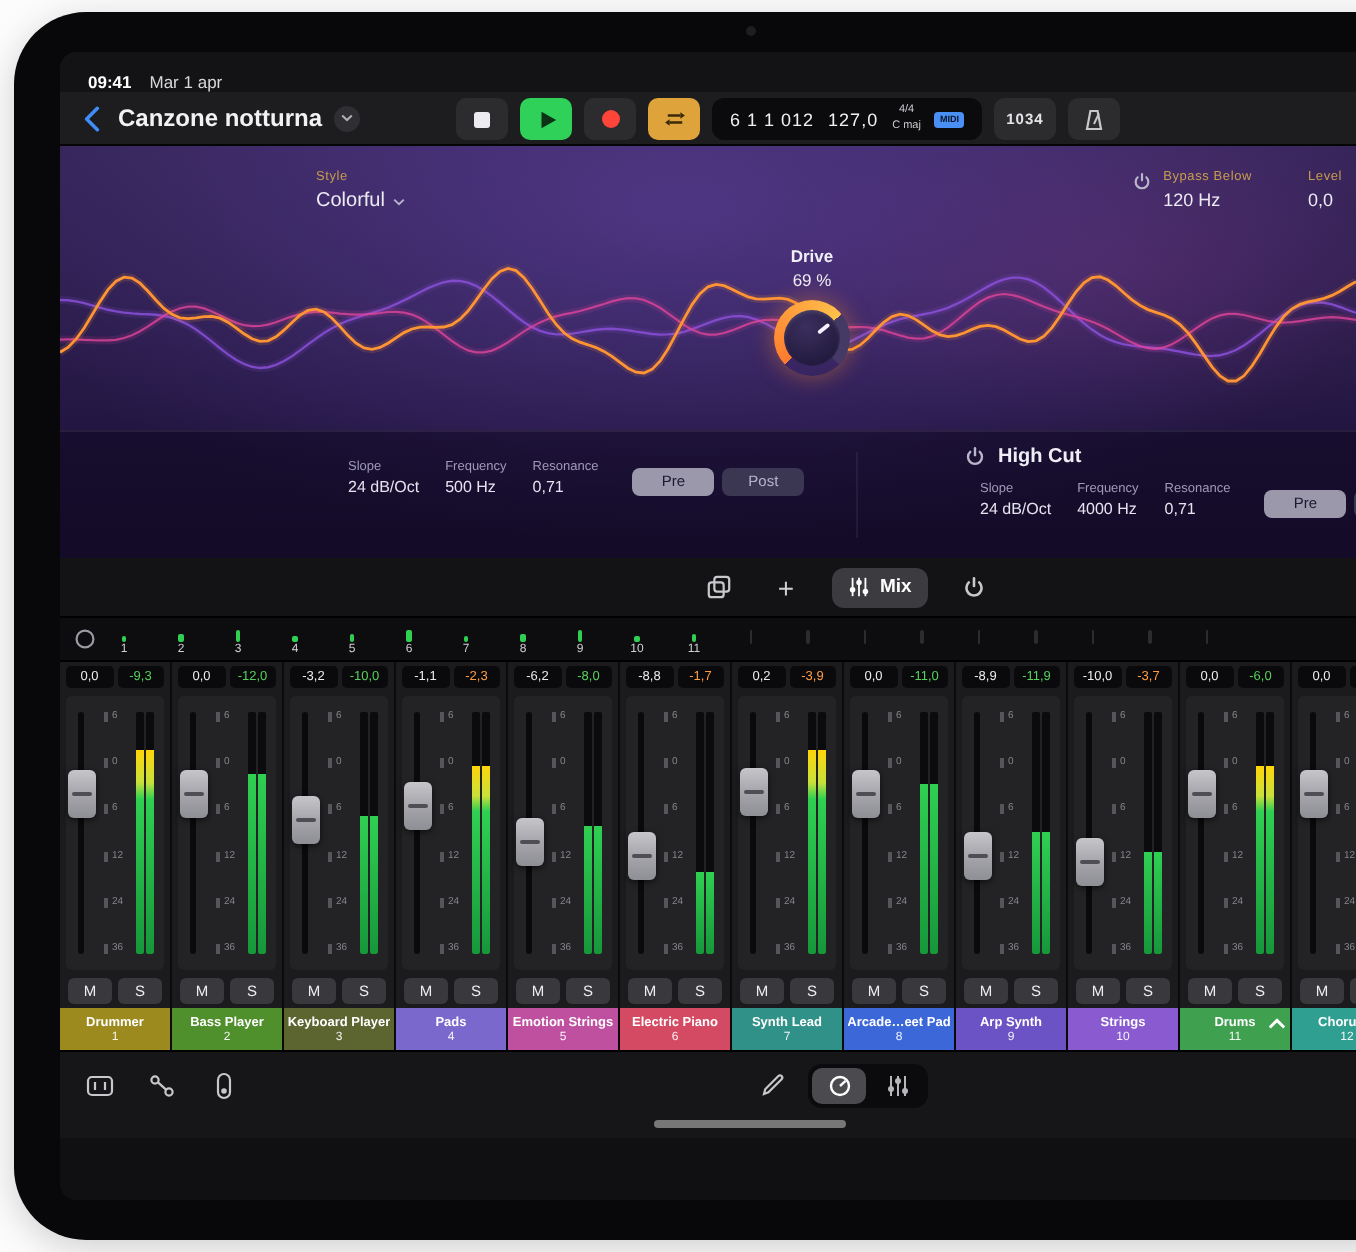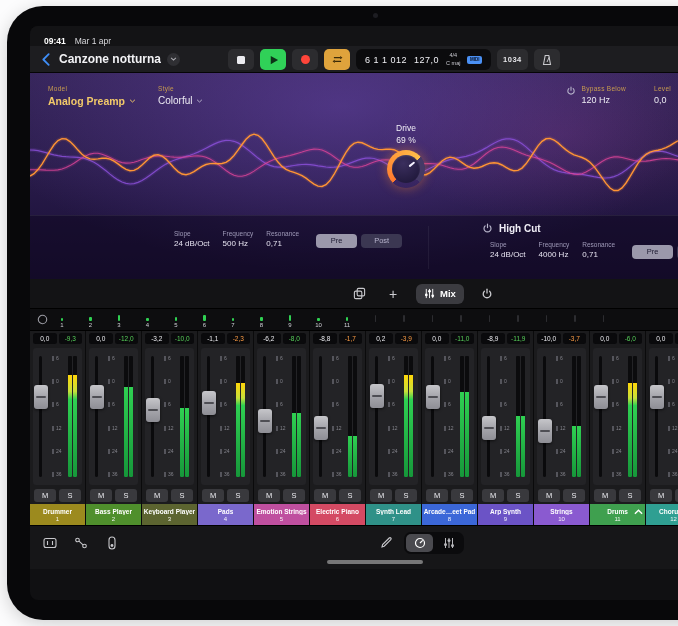--- a/index.html
+++ b/index.html
@@ -57,21 +57,21 @@
   .sel-value{display:flex;align-items:center;gap:4px;font-size:10.5px;font-weight:600}
   .sel-value.gold{color:#f2c969}
   .sel-value.light{color:#eceaf2;font-weight:500;font-size:10px}
   .bypass-group{position:absolute;right:52px;top:12px;display:flex;gap:6px;align-items:flex-start}
   .byp-col{display:flex;flex-direction:column;gap:3px}
   .byp-value{font-size:9px;color:#eceaf2}
   .level-group{position:absolute;left:624px;top:12px;display:flex;flex-direction:column;gap:3px;width:50px}
   .waves{position:absolute;left:0;top:40px;width:648px;height:96px}
   .drive-group{position:absolute;left:340px;top:50px;width:72px;display:flex;flex-direction:column;
     align-items:center;gap:2px}
-  .drive-label,.drive-value{font-size:8.5px;color:#f0eef6;font-weight:400}
+  .drive-label,.drive-value{font-size:8.5px;color:#f0eef6;font-weight:700}
   .drive-value{font-weight:normal}
   .knob{width:38px;height:38px;position:relative;margin-top:3px}
   .knob-ring{position:absolute;inset:0;border-radius:50%;box-shadow:0 0 12px rgba(255,140,40,.45)}
   .knob-inner{position:absolute;inset:5px;border-radius:50%;
     background:radial-gradient(circle at 40% 30%, #3b2f5e, #221a3e 75%);box-shadow:inset 0 1px 2px rgba(255,255,255,.15)}
   .knob-ind{position:absolute;inset:5px}
   .knob-ind i{position:absolute;left:50%;top:3px;width:2.5px;height:7px;margin-left:-1.25px;
     background:#f5f2ff;border-radius:1.5px}
   .pb-lower{position:absolute;left:0;right:0;bottom:0;height:64px;background:rgba(12,6,28,.48);
     border-top:1px solid rgba(255,255,255,.07)}
@@ -214,29 +214,20 @@
     <div class="plugin-body">
       <svg class="waves" viewBox="0 0 648 96">
           <path d="M0 37.0 L4 37.1 L8 37.7 L12 38.6 L16 39.7 L20 40.8 L24 41.9 L28 42.7 L32 43.3 L36 43.7 L40 44.0 L44 44.1 L48 44.4 L52 45.0 L56 45.9 L60 47.4 L64 49.3 L68 51.8 L72 54.7 L76 57.8 L80 61.1 L84 64.2 L88 66.9 L92 69.0 L96 70.4 L100 71.0 L104 70.6 L108 69.4 L112 67.5 L116 65.1 L120 62.2 L124 59.2 L128 56.3 L132 53.5 L136 51.1 L140 49.0 L144 47.3 L148 45.9 L152 44.6 L156 43.4 L160 42.2 L164 40.8 L168 39.1 L172 37.2 L176 35.2 L180 33.1 L184 31.1 L188 29.4 L192 28.1 L196 27.4 L200 27.5 L204 28.3 L208 29.9 L212 32.3 L216 35.2 L220 38.4 L224 41.8 L228 45.1 L232 48.1 L236 50.6 L240 52.4 L244 53.6 L248 54.2 L252 54.2 L256 53.8 L260 53.2 L264 52.5 L268 51.9 L272 51.5 L276 51.4 L280 51.7 L284 52.1 L288 52.8 L292 53.4 L296 54.0 L300 54.3 L304 54.2 L308 53.8 L312 52.9 L316 51.6 L320 50.1 L324 48.6 L328 47.1 L332 45.9 L336 45.2 L340 45.0 L344 45.5 L348 46.7 L352 48.4 L356 50.5 L360 52.9 L364 55.4 L368 57.6 L372 59.4 L376 60.7 L380 61.3 L384 61.2 L388 60.4 L392 59.1 L396 57.3 L400 55.3 L404 53.2 L408 51.2 L412 49.4 L416 47.9 L420 46.6 L424 45.7 L428 44.9 L432 44.1 L436 43.3 L440 42.2 L444 40.9 L448 39.1 L452 37.1 L456 34.9 L460 32.5 L464 30.2 L468 28.2 L472 26.7 L476 25.8 L480 25.8 L484 26.6 L488 28.3 L492 30.8 L496 33.9 L500 37.5 L504 41.3 L508 45.1 L512 48.7 L516 51.8 L520 54.5 L524 56.6 L528 58.1 L532 59.2 L536 59.8 L540 60.3 L544 60.6 L548 61.0 L552 61.4 L556 62.1 L560 62.8 L564 63.6 L568 64.3 L572 64.8 L576 65.0 L580 64.6 L584 63.6 L588 62.0 L592 59.7 L596 56.9 L600 53.8 L604 50.5 L608 47.2 L612 44.2 L616 41.6 L620 39.7 L624 38.6 L628 38.1 L632 38.4 L636 39.2 L640 40.5 L644 42.0 L648 43.5" fill="none" stroke="#8a4fd8" stroke-width="4" opacity="0.15"></path>
           <path d="M0 37.0 L4 37.1 L8 37.7 L12 38.6 L16 39.7 L20 40.8 L24 41.9 L28 42.7 L32 43.3 L36 43.7 L40 44.0 L44 44.1 L48 44.4 L52 45.0 L56 45.9 L60 47.4 L64 49.3 L68 51.8 L72 54.7 L76 57.8 L80 61.1 L84 64.2 L88 66.9 L92 69.0 L96 70.4 L100 71.0 L104 70.6 L108 69.4 L112 67.5 L116 65.1 L120 62.2 L124 59.2 L128 56.3 L132 53.5 L136 51.1 L140 49.0 L144 47.3 L148 45.9 L152 44.6 L156 43.4 L160 42.2 L164 40.8 L168 39.1 L172 37.2 L176 35.2 L180 33.1 L184 31.1 L188 29.4 L192 28.1 L196 27.4 L200 27.5 L204 28.3 L208 29.9 L212 32.3 L216 35.2 L220 38.4 L224 41.8 L228 45.1 L232 48.1 L236 50.6 L240 52.4 L244 53.6 L248 54.2 L252 54.2 L256 53.8 L260 53.2 L264 52.5 L268 51.9 L272 51.5 L276 51.4 L280 51.7 L284 52.1 L288 52.8 L292 53.4 L296 54.0 L300 54.3 L304 54.2 L308 53.8 L312 52.9 L316 51.6 L320 50.1 L324 48.6 L328 47.1 L332 45.9 L336 45.2 L340 45.0 L344 45.5 L348 46.7 L352 48.4 L356 50.5 L360 52.9 L364 55.4 L368 57.6 L372 59.4 L376 60.7 L380 61.3 L384 61.2 L388 60.4 L392 59.1 L396 57.3 L400 55.3 L404 53.2 L408 51.2 L412 49.4 L416 47.9 L420 46.6 L424 45.7 L428 44.9 L432 44.1 L436 43.3 L440 42.2 L444 40.9 L448 39.1 L452 37.1 L456 34.9 L460 32.5 L464 30.2 L468 28.2 L472 26.7 L476 25.8 L480 25.8 L484 26.6 L488 28.3 L492 30.8 L496 33.9 L500 37.5 L504 41.3 L508 45.1 L512 48.7 L516 51.8 L520 54.5 L524 56.6 L528 58.1 L532 59.2 L536 59.8 L540 60.3 L544 60.6 L548 61.0 L552 61.4 L556 62.1 L560 62.8 L564 63.6 L568 64.3 L572 64.8 L576 65.0 L580 64.6 L584 63.6 L588 62.0 L592 59.7 L596 56.9 L600 53.8 L604 50.5 L608 47.2 L612 44.2 L616 41.6 L620 39.7 L624 38.6 L628 38.1 L632 38.4 L636 39.2 L640 40.5 L644 42.0 L648 43.5" fill="none" stroke="#8a4fd8" stroke-width="1.2" opacity="0.85"></path>
           <path d="M0 56.8 L4 56.7 L8 56.7 L12 56.9 L16 57.1 L20 57.2 L24 57.2 L28 56.9 L32 56.0 L36 54.6 L40 52.6 L44 50.2 L48 47.5 L52 44.9 L56 42.7 L60 41.1 L64 40.3 L68 40.3 L72 41.2 L76 42.7 L80 44.6 L84 46.6 L88 48.3 L92 49.6 L96 50.1 L100 50.0 L104 49.3 L108 48.1 L112 46.6 L116 45.2 L120 44.1 L124 43.3 L128 42.9 L132 43.0 L136 43.3 L140 43.8 L144 44.1 L148 44.3 L152 44.2 L156 43.9 L160 43.5 L164 43.0 L168 42.9 L172 43.3 L176 44.3 L180 46.0 L184 48.4 L188 51.3 L192 54.4 L196 57.5 L200 60.2 L204 62.2 L208 63.2 L212 63.2 L216 62.3 L220 60.5 L224 58.1 L228 55.4 L232 52.7 L236 50.3 L240 48.2 L244 46.5 L248 45.2 L252 44.2 L256 43.4 L260 42.5 L264 41.4 L268 40.2 L272 39.0 L276 37.7 L280 36.7 L284 36.1 L288 36.2 L292 37.0 L296 38.7 L300 40.9 L304 43.7 L308 46.6 L312 49.5 L316 51.8 L320 53.5 L324 54.3 L328 54.3 L332 53.5 L336 52.2 L340 50.6 L344 49.0 L348 47.8 L352 47.0 L356 46.8 L360 47.1 L364 47.8 L368 48.8 L372 49.8 L376 50.6 L380 51.1 L384 51.3 L388 51.2 L392 50.9 L396 50.6 L400 50.5 L404 50.7 L408 51.3 L412 52.2 L416 53.5 L420 54.7 L424 55.8 L428 56.3 L432 56.2 L436 55.2 L440 53.3 L444 50.7 L448 47.5 L452 44.1 L456 40.8 L460 37.9 L464 35.8 L468 34.5 L472 34.0 L476 34.5 L480 35.5 L484 37.0 L488 38.7 L492 40.4 L496 41.9 L500 43.2 L504 44.3 L508 45.4 L512 46.5 L516 47.9 L520 49.5 L524 51.5 L528 53.8 L532 56.1 L536 58.3 L540 60.0 L544 61.1 L548 61.4 L552 60.7 L556 59.1 L560 56.8 L564 54.1 L568 51.2 L572 48.5 L576 46.2 L580 44.7 L584 43.9 L588 43.9 L592 44.5 L596 45.5 L600 46.5 L604 47.5 L608 48.1 L612 48.3 L616 48.1 L620 47.6 L624 46.9 L628 46.3 L632 45.8 L636 45.6 L640 45.8 L644 46.3 L648 46.9" fill="none" stroke="#e0459a" stroke-width="4" opacity="0.15"></path>
           <path d="M0 56.8 L4 56.7 L8 56.7 L12 56.9 L16 57.1 L20 57.2 L24 57.2 L28 56.9 L32 56.0 L36 54.6 L40 52.6 L44 50.2 L48 47.5 L52 44.9 L56 42.7 L60 41.1 L64 40.3 L68 40.3 L72 41.2 L76 42.7 L80 44.6 L84 46.6 L88 48.3 L92 49.6 L96 50.1 L100 50.0 L104 49.3 L108 48.1 L112 46.6 L116 45.2 L120 44.1 L124 43.3 L128 42.9 L132 43.0 L136 43.3 L140 43.8 L144 44.1 L148 44.3 L152 44.2 L156 43.9 L160 43.5 L164 43.0 L168 42.9 L172 43.3 L176 44.3 L180 46.0 L184 48.4 L188 51.3 L192 54.4 L196 57.5 L200 60.2 L204 62.2 L208 63.2 L212 63.2 L216 62.3 L220 60.5 L224 58.1 L228 55.4 L232 52.7 L236 50.3 L240 48.2 L244 46.5 L248 45.2 L252 44.2 L256 43.4 L260 42.5 L264 41.4 L268 40.2 L272 39.0 L276 37.7 L280 36.7 L284 36.1 L288 36.2 L292 37.0 L296 38.7 L300 40.9 L304 43.7 L308 46.6 L312 49.5 L316 51.8 L320 53.5 L324 54.3 L328 54.3 L332 53.5 L336 52.2 L340 50.6 L344 49.0 L348 47.8 L352 47.0 L356 46.8 L360 47.1 L364 47.8 L368 48.8 L372 49.8 L376 50.6 L380 51.1 L384 51.3 L388 51.2 L392 50.9 L396 50.6 L400 50.5 L404 50.7 L408 51.3 L412 52.2 L416 53.5 L420 54.7 L424 55.8 L428 56.3 L432 56.2 L436 55.2 L440 53.3 L444 50.7 L448 47.5 L452 44.1 L456 40.8 L460 37.9 L464 35.8 L468 34.5 L472 34.0 L476 34.5 L480 35.5 L484 37.0 L488 38.7 L492 40.4 L496 41.9 L500 43.2 L504 44.3 L508 45.4 L512 46.5 L516 47.9 L520 49.5 L524 51.5 L528 53.8 L532 56.1 L536 58.3 L540 60.0 L544 61.1 L548 61.4 L552 60.7 L556 59.1 L560 56.8 L564 54.1 L568 51.2 L572 48.5 L576 46.2 L580 44.7 L584 43.9 L588 43.9 L592 44.5 L596 45.5 L600 46.5 L604 47.5 L608 48.1 L612 48.3 L616 48.1 L620 47.6 L624 46.9 L628 46.3 L632 45.8 L636 45.6 L640 45.8 L644 46.3 L648 46.9" fill="none" stroke="#e0459a" stroke-width="1.1" opacity="0.8"></path>
           <path d="M0 63.1 L4 60.7 L8 56.6 L12 51.1 L16 44.5 L20 37.8 L24 31.8 L28 27.6 L32 25.6 L36 26.0 L40 28.6 L44 32.6 L48 37.1 L52 41.2 L56 44.2 L60 45.9 L64 46.3 L68 45.9 L72 45.3 L76 45.2 L80 46.1 L84 48.1 L88 50.9 L92 53.9 L96 56.4 L100 57.7 L104 57.4 L108 55.4 L112 52.1 L116 48.2 L120 44.6 L124 42.2 L128 41.6 L132 43.0 L136 46.1 L140 50.3 L144 54.8 L148 58.6 L152 61.0 L156 61.7 L160 60.7 L164 58.6 L168 55.9 L172 53.3 L176 51.5 L180 50.6 L184 50.5 L188 50.7 L192 50.5 L196 49.3 L200 46.6 L204 42.5 L208 37.2 L212 31.5 L216 26.3 L220 22.7 L224 21.2 L228 22.3 L232 25.8 L236 31.1 L240 37.3 L244 43.6 L248 49.1 L252 53.4 L256 56.3 L260 58.1 L264 59.4 L268 60.8 L272 62.7 L276 65.2 L280 68.2 L284 71.1 L288 73.1 L292 73.5 L296 71.7 L300 67.6 L304 61.5 L308 54.1 L312 46.4 L316 39.3 L320 33.8 L324 30.4 L328 29.2 L332 29.8 L336 31.6 L340 33.6 L344 35.4 L348 36.4 L352 36.6 L356 36.3 L360 36.1 L364 36.7 L368 38.5 L372 41.7 L376 46.1 L380 51.1 L384 55.9 L388 59.7 L392 61.8 L396 61.7 L400 59.6 L404 56.1 L408 51.9 L412 48.0 L416 45.3 L420 44.1 L424 44.8 L428 46.8 L432 49.6 L436 52.4 L440 54.4 L444 55.3 L448 54.8 L452 53.5 L456 51.7 L460 50.2 L464 49.7 L468 50.3 L472 52.0 L476 54.3 L480 56.5 L484 57.8 L488 57.4 L492 55.1 L496 50.8 L500 45.1 L504 38.8 L508 32.9 L512 28.4 L516 25.8 L520 25.4 L524 27.0 L528 29.9 L532 33.5 L536 36.9 L540 39.7 L544 41.8 L548 43.2 L552 44.5 L556 46.4 L560 49.3 L564 53.4 L568 58.8 L572 64.7 L576 70.4 L580 75.0 L584 77.5 L588 77.5 L592 74.9 L596 70.0 L600 63.7 L604 56.8 L608 50.4 L612 45.1 L616 41.4 L620 39.2 L624 37.9 L628 37.2 L632 36.2 L636 34.7 L640 32.6 L644 30.1 L648 27.8" fill="none" stroke="#ff9434" stroke-width="4" opacity="0.15"></path>
           <path d="M0 63.1 L4 60.7 L8 56.6 L12 51.1 L16 44.5 L20 37.8 L24 31.8 L28 27.6 L32 25.6 L36 26.0 L40 28.6 L44 32.6 L48 37.1 L52 41.2 L56 44.2 L60 45.9 L64 46.3 L68 45.9 L72 45.3 L76 45.2 L80 46.1 L84 48.1 L88 50.9 L92 53.9 L96 56.4 L100 57.7 L104 57.4 L108 55.4 L112 52.1 L116 48.2 L120 44.6 L124 42.2 L128 41.6 L132 43.0 L136 46.1 L140 50.3 L144 54.8 L148 58.6 L152 61.0 L156 61.7 L160 60.7 L164 58.6 L168 55.9 L172 53.3 L176 51.5 L180 50.6 L184 50.5 L188 50.7 L192 50.5 L196 49.3 L200 46.6 L204 42.5 L208 37.2 L212 31.5 L216 26.3 L220 22.7 L224 21.2 L228 22.3 L232 25.8 L236 31.1 L240 37.3 L244 43.6 L248 49.1 L252 53.4 L256 56.3 L260 58.1 L264 59.4 L268 60.8 L272 62.7 L276 65.2 L280 68.2 L284 71.1 L288 73.1 L292 73.5 L296 71.7 L300 67.6 L304 61.5 L308 54.1 L312 46.4 L316 39.3 L320 33.8 L324 30.4 L328 29.2 L332 29.8 L336 31.6 L340 33.6 L344 35.4 L348 36.4 L352 36.6 L356 36.3 L360 36.1 L364 36.7 L368 38.5 L372 41.7 L376 46.1 L380 51.1 L384 55.9 L388 59.7 L392 61.8 L396 61.7 L400 59.6 L404 56.1 L408 51.9 L412 48.0 L416 45.3 L420 44.1 L424 44.8 L428 46.8 L432 49.6 L436 52.4 L440 54.4 L444 55.3 L448 54.8 L452 53.5 L456 51.7 L460 50.2 L464 49.7 L468 50.3 L472 52.0 L476 54.3 L480 56.5 L484 57.8 L488 57.4 L492 55.1 L496 50.8 L500 45.1 L504 38.8 L508 32.9 L512 28.4 L516 25.8 L520 25.4 L524 27.0 L528 29.9 L532 33.5 L536 36.9 L540 39.7 L544 41.8 L548 43.2 L552 44.5 L556 46.4 L560 49.3 L564 53.4 L568 58.8 L572 64.7 L576 70.4 L580 75.0 L584 77.5 L588 77.5 L592 74.9 L596 70.0 L600 63.7 L604 56.8 L608 50.4 L612 45.1 L616 41.4 L620 39.2 L624 37.9 L628 37.2 L632 36.2 L636 34.7 L640 32.6 L644 30.1 L648 27.8" fill="none" stroke="#ff9434" stroke-width="1.4" opacity="1"></path>
         </svg>
 
-      <div class="sel-group" style="left:18px;top:12px">
-        <div class="sel-label">Model</div>
-        <div class="sel-value gold">
-          <span>Analog Preamp</span>
-          <svg viewBox="0 0 8 5" width="7" height="4">
-              <polyline points="1,1 4,3.8 7,1" fill="none" stroke="#f2c969" stroke-width="1.2"></polyline>
-            </svg>
-        </div>
-      </div>
       <div class="sel-group" style="left:128px;top:12px">
         <div class="sel-label">Style</div>
         <div class="sel-value light">
           <span>Colorful</span>
           <svg viewBox="0 0 8 5" width="7" height="4">
               <polyline points="1,1 4,3.8 7,1" fill="none" stroke="#b8b4cc" stroke-width="1.2"></polyline>
             </svg>
         </div>
       </div>
 

